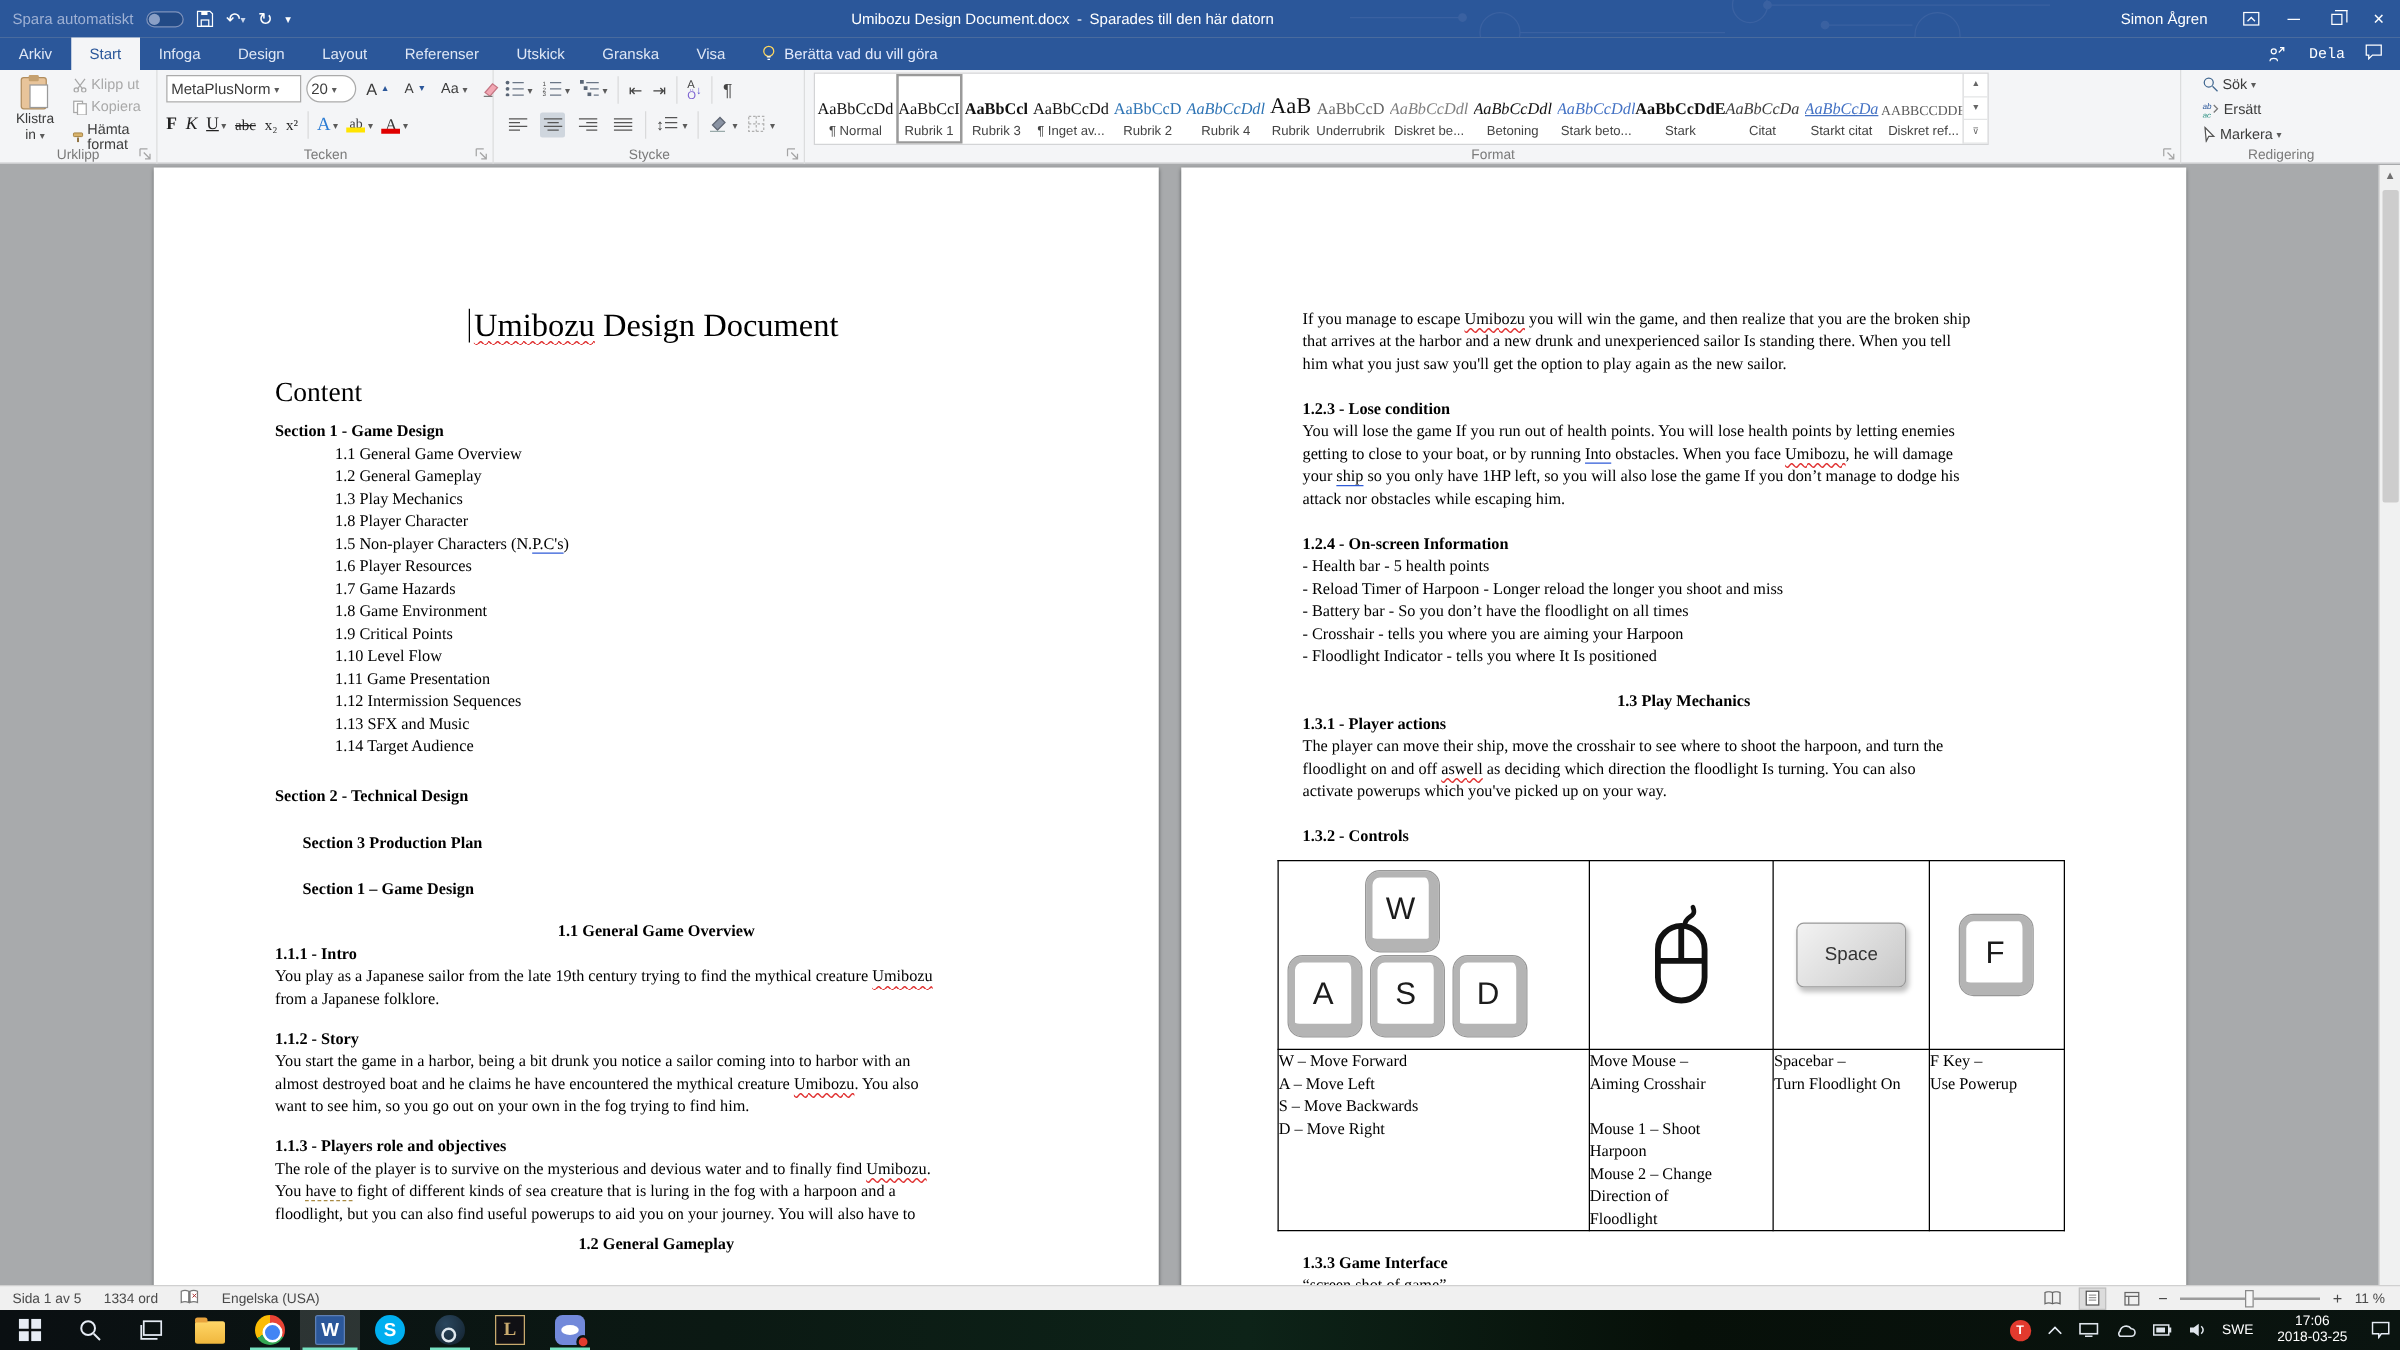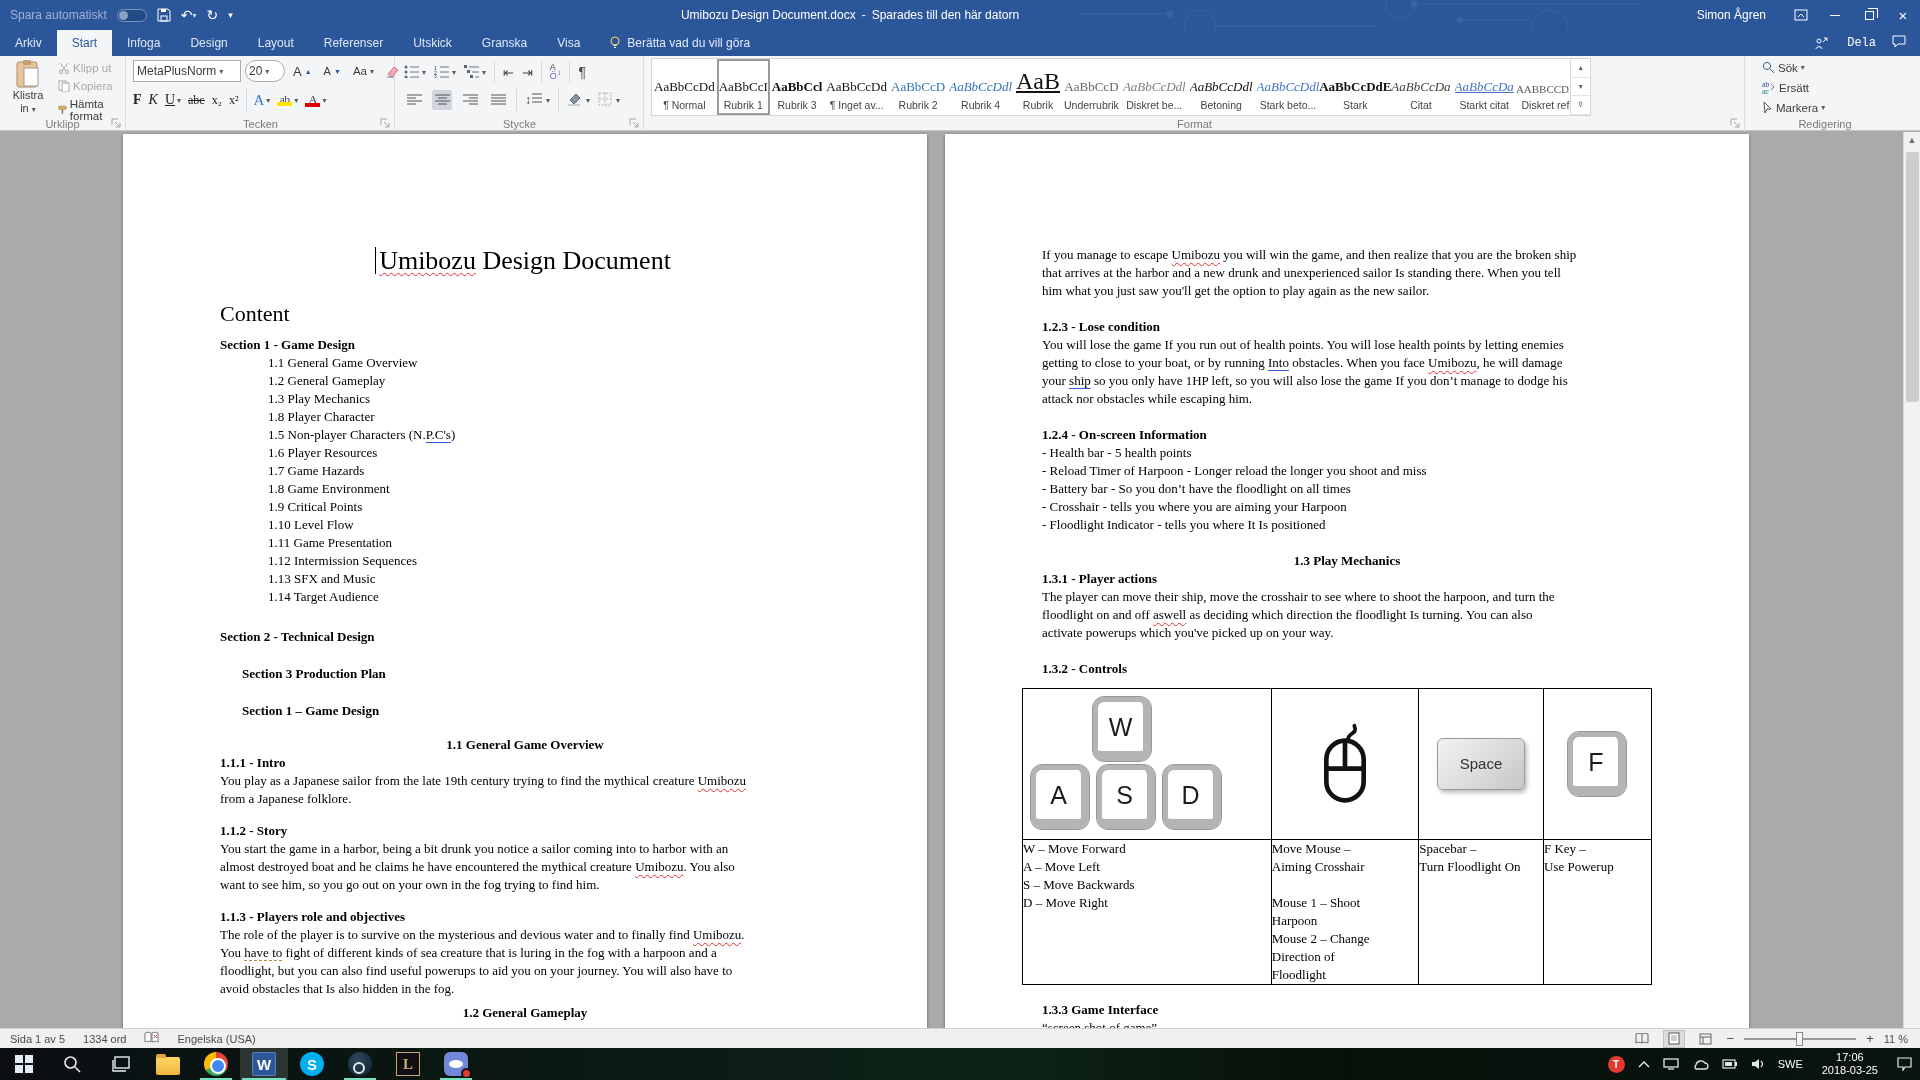--- a/index.html
+++ b/index.html
@@ -65,21 +65,21 @@
   .stit.sel{border:2px solid #9a9a9a;background:#fff;}
   .st-sample{font-family:"Liberation Serif",serif;font-size:13px;height:32px;display:flex;align-items:flex-end;white-space:nowrap;overflow:hidden;color:#111;}
   .st-name{font-size:10.5px;color:#444;margin-top:4px;white-space:nowrap;overflow:hidden;}
   .galscroll{width:22px;border-left:1px solid #d9dadb;display:flex;flex-direction:column;}
   .galscroll span{flex:1;display:flex;align-items:center;justify-content:center;font-size:7px;color:#666;border-bottom:1px solid #e4e5e6;}
   .s-normal{}
   .s-h1{font-size:13px;}
   .s-h3{font-weight:bold;}
   .s-h2{color:#2e74b5;}
   .s-h4{color:#2e74b5;font-style:italic;}
-  .s-title{font-size:24px;text-decoration:underline;}
+  .s-title{font-size:18px;}
   .s-sub{color:#666;}
   .s-sem{font-style:italic;color:#808080;}
   .s-em{font-style:italic;}
   .s-iem{font-style:italic;color:#4472c4;}
   .s-strong{font-weight:bold;}
   .s-quote{font-style:italic;color:#404040;}
   .s-iquote{font-style:italic;color:#4472c4;text-decoration:underline;}
   .s-ref{font-variant:small-caps;color:#5a5a5a;font-size:11px;}
   
   .g-red{left:1746px;width:158px;border-right:none;}
@@ -578,21 +578,20 @@
       <div>
           <div class="line">You start the game in a harbor, being a bit drunk you notice a sailor coming into to harbor with an</div>
           <div class="line">almost destroyed boat and he claims he have encountered the mythical creature <span class="mk-sp">Umibozu</span>. You also</div>
           <div class="line">want to see him, so you go out on your own in the fog trying to find him.</div>
         </div>
       <div class="b mt14 line">1.1.3 - Players role and objectives</div>
       <div>
           <div class="line">The role of the player is to survive on the mysterious and devious water and to finally find <span class="mk-sp">Umibozu</span>.</div>
           <div class="line">You <span class="mk-da">have to</span> fight of different kinds of sea creature that is luring in the fog with a harpoon and a</div>
           <div class="line">floodlight, but you can also find useful powerups to aid you on your journey. You will also have to</div>
-          <div class="line">avoid obstacles that Is also hidden in the fog.</div>
         </div>
       <div class="b mt6 line ctr">1.2 General Gameplay</div>
     </div>
 
     <div class="page p2">
       <div>
           <div class="line">If you manage to escape <span class="mk-sp">Umibozu</span> you will win the game, and then realize that you are the broken ship</div>
           <div class="line">that arrives at the harbor and a new drunk and unexperienced sailor Is standing there. When you tell</div>
           <div class="line">him what you just saw you'll get the option to play again as the new sailor.</div>
         </div>

